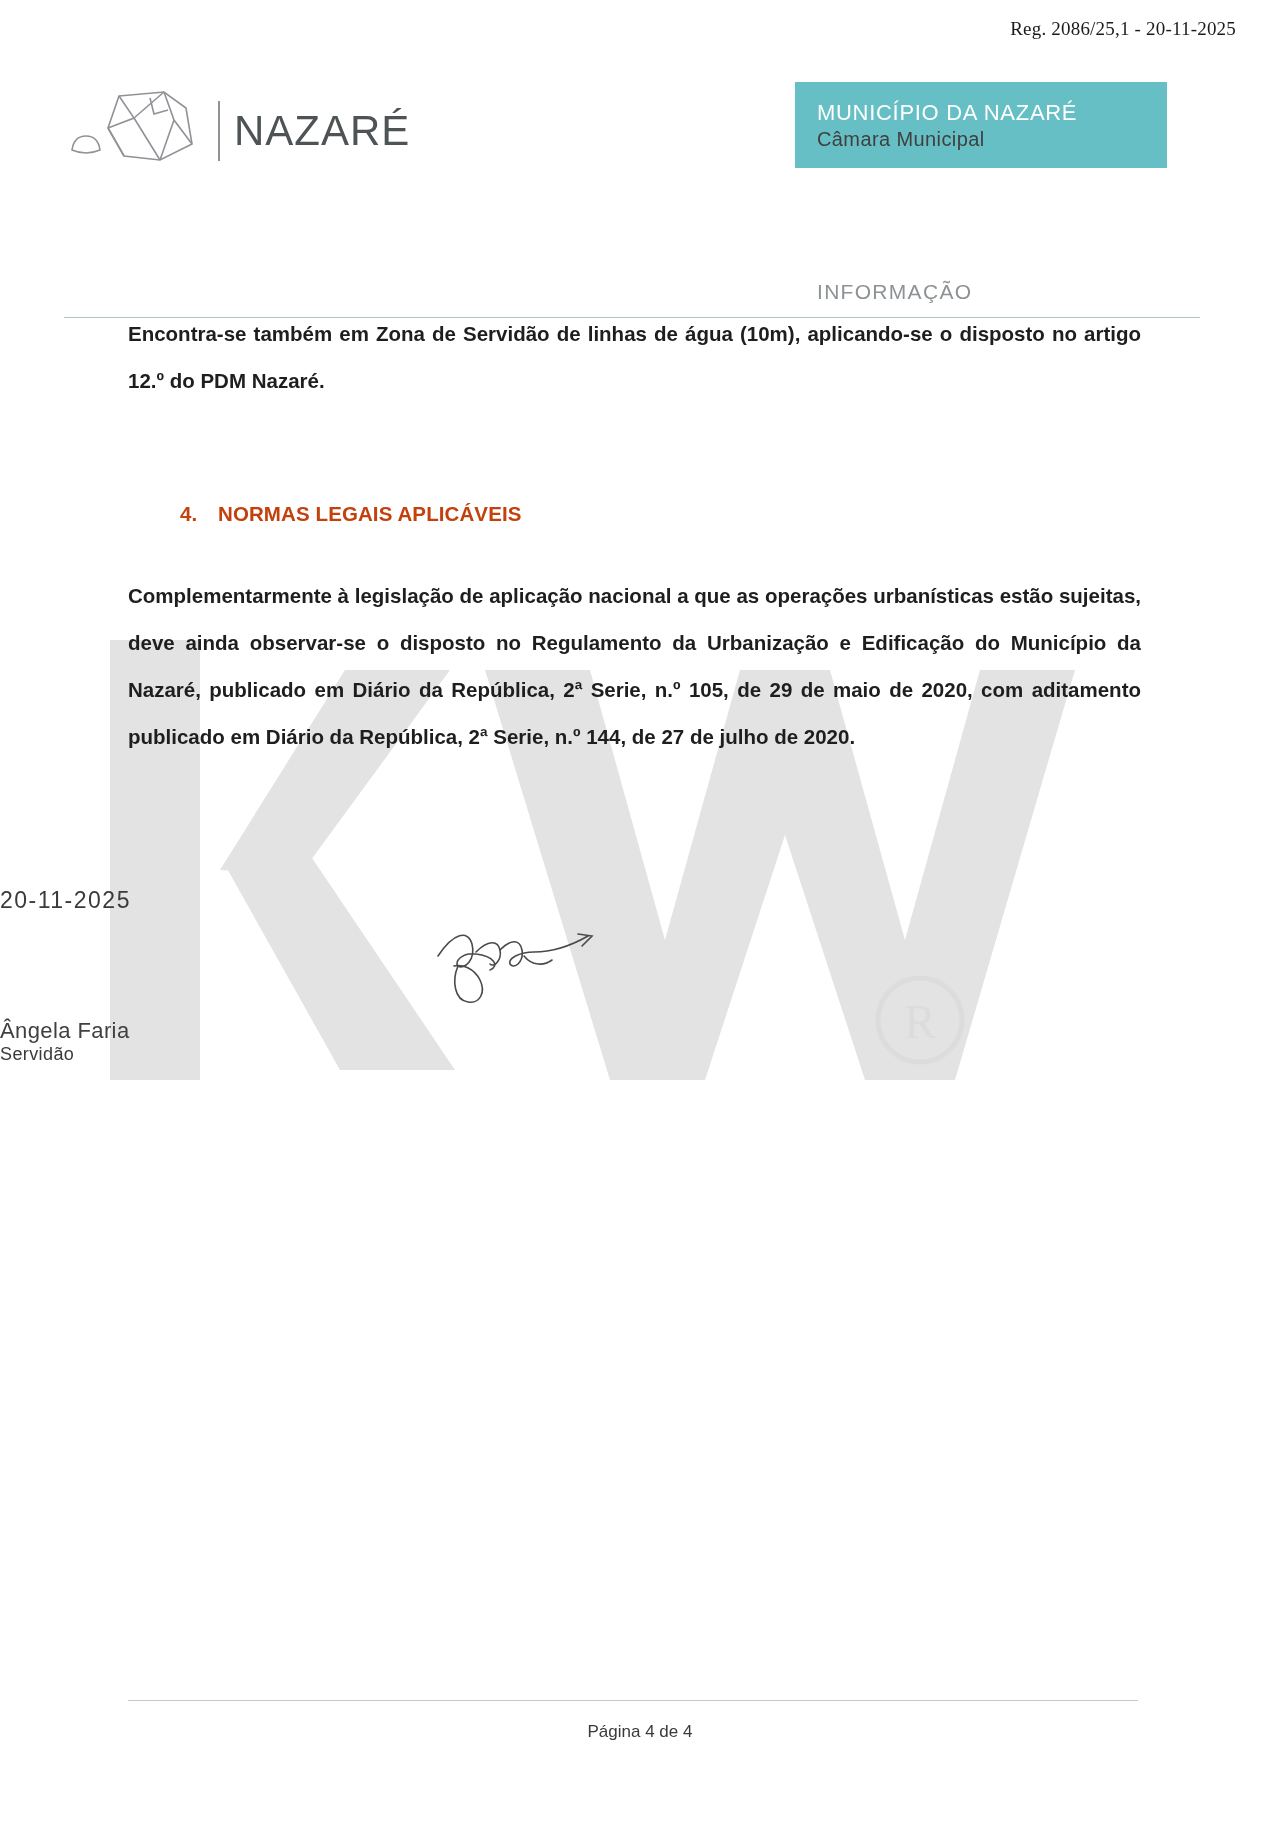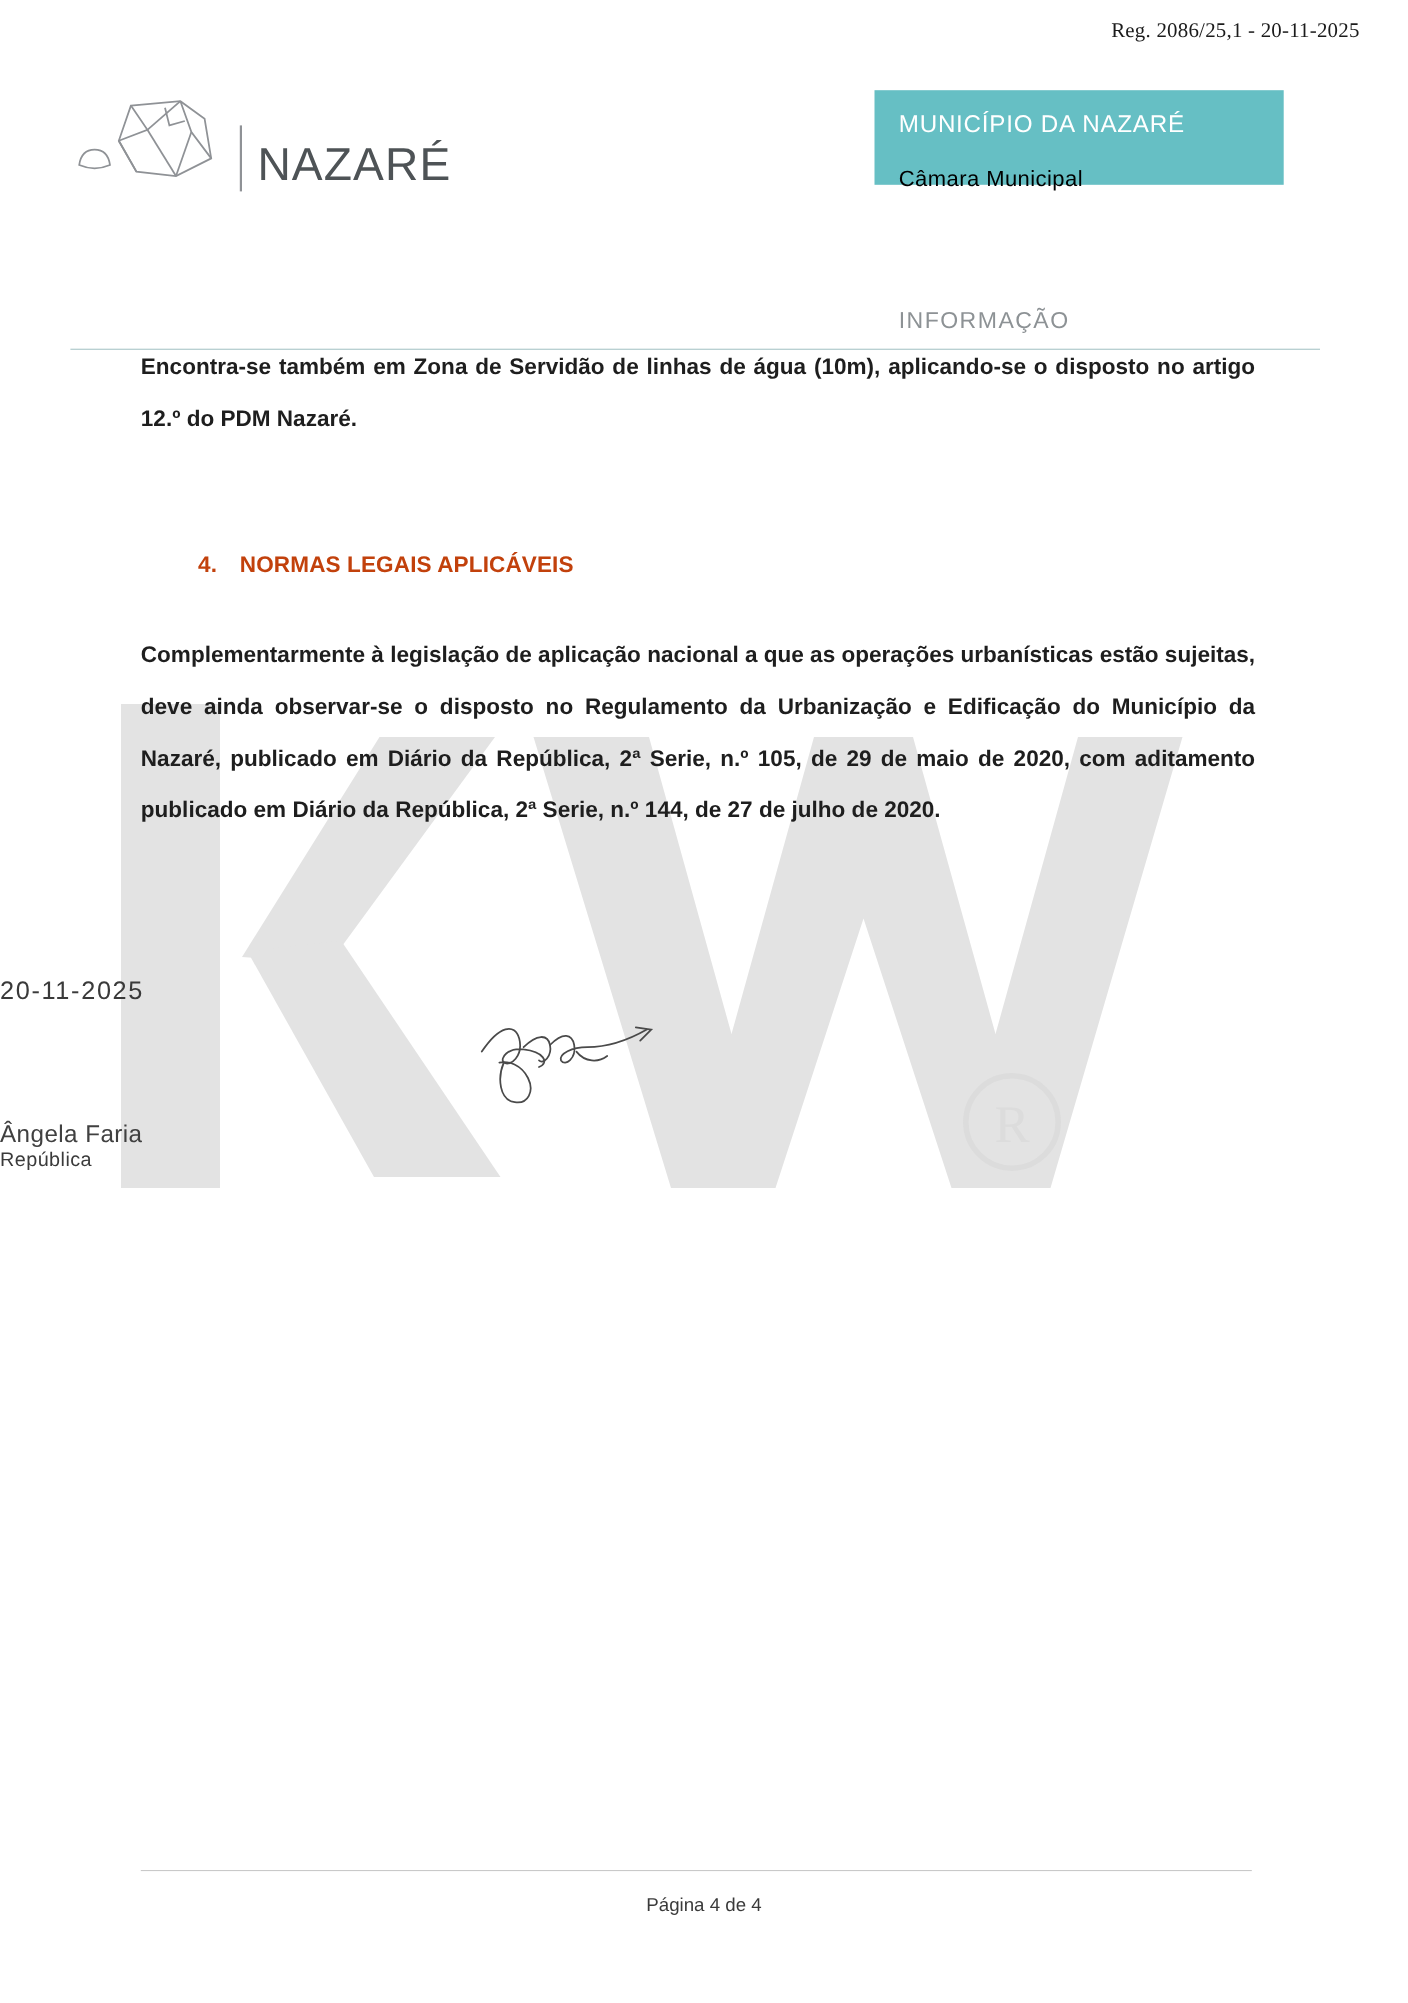--- a/index.html
+++ b/index.html
@@ -56,21 +56,21 @@
     top: 70px;
     width: 1280px;
     height: 175px;
     z-index: 3;
   }
   .logo-wrap {
     position: absolute;
     left: 64px;
     top: 18px;
     display: flex;
-    align-items: flex-end;
+    align-items: center;
     height: 86px;
   }
   .logo-mark { width: 150px; height: 86px; }
   .logo-mark svg { display: block; }
   .logo-divider {
     width: 2px;
     height: 60px;
     background: #8f9296;
     margin: 0 14px 0 4px;
   }
@@ -97,22 +97,21 @@
     font-size: 22px;
     letter-spacing: 0.7px;
     color: #ffffff;
   }
   .teal-box .cam {
     position: absolute;
     left: 22px;
     top: 46px;
     font-size: 20px;
     letter-spacing: 0.4px;
-    color: #000000;
-    margin-top: 24px;
+    color: #404040;
   }
 
   .info-label {
     position: absolute;
     left: 817px;
     top: 210px;
     font-size: 21px;
     letter-spacing: 1.3px;
     color: #8d9295;
   }
@@ -287,19 +286,19 @@
           <path d="M10 34 C26 10, 40 8, 44 22 C48 38, 36 48, 30 44 C26 40, 34 30, 48 32 C66 34, 72 44, 62 48"></path>
           <path d="M48 30 C60 18, 70 18, 72 28 C74 38, 66 46, 62 42"></path>
           <path d="M72 28 C84 16, 92 18, 94 28 C96 40, 86 48, 82 42 C80 36, 92 30, 106 30 C126 30, 146 22, 160 14"></path>
           <path d="M150 12 L164 14 L154 24"></path>
           <path d="M30 44 C24 58, 26 78, 40 80 C52 82, 58 70, 52 58 C46 46, 34 42, 26 44"></path>
           <path d="M96 34 C104 44, 116 44, 124 38"></path>
         </g>
       </svg>
     </div>
     <div class="sig-name">Ângela Faria</div>
-    <div class="sig-role">República</div>
+    <div class="sig-role">Servidão</div>
   </div>
 
   <div class="footer-rule"></div>
   <div class="footer-text">Página 4 de 4</div>
 
 </div>
 
 </body></html>

